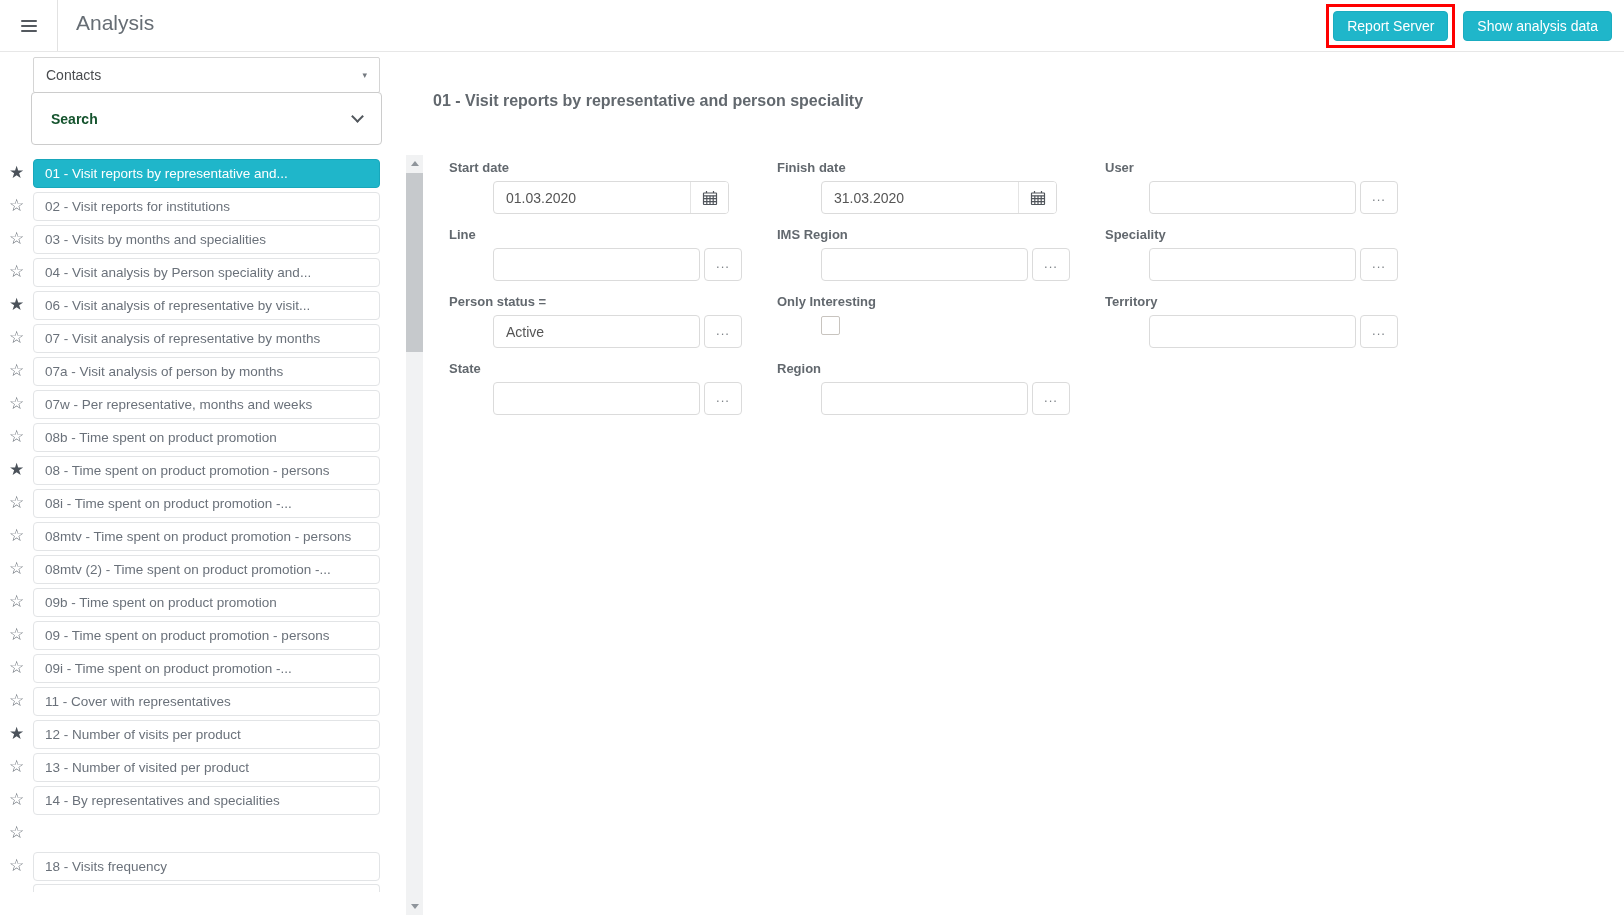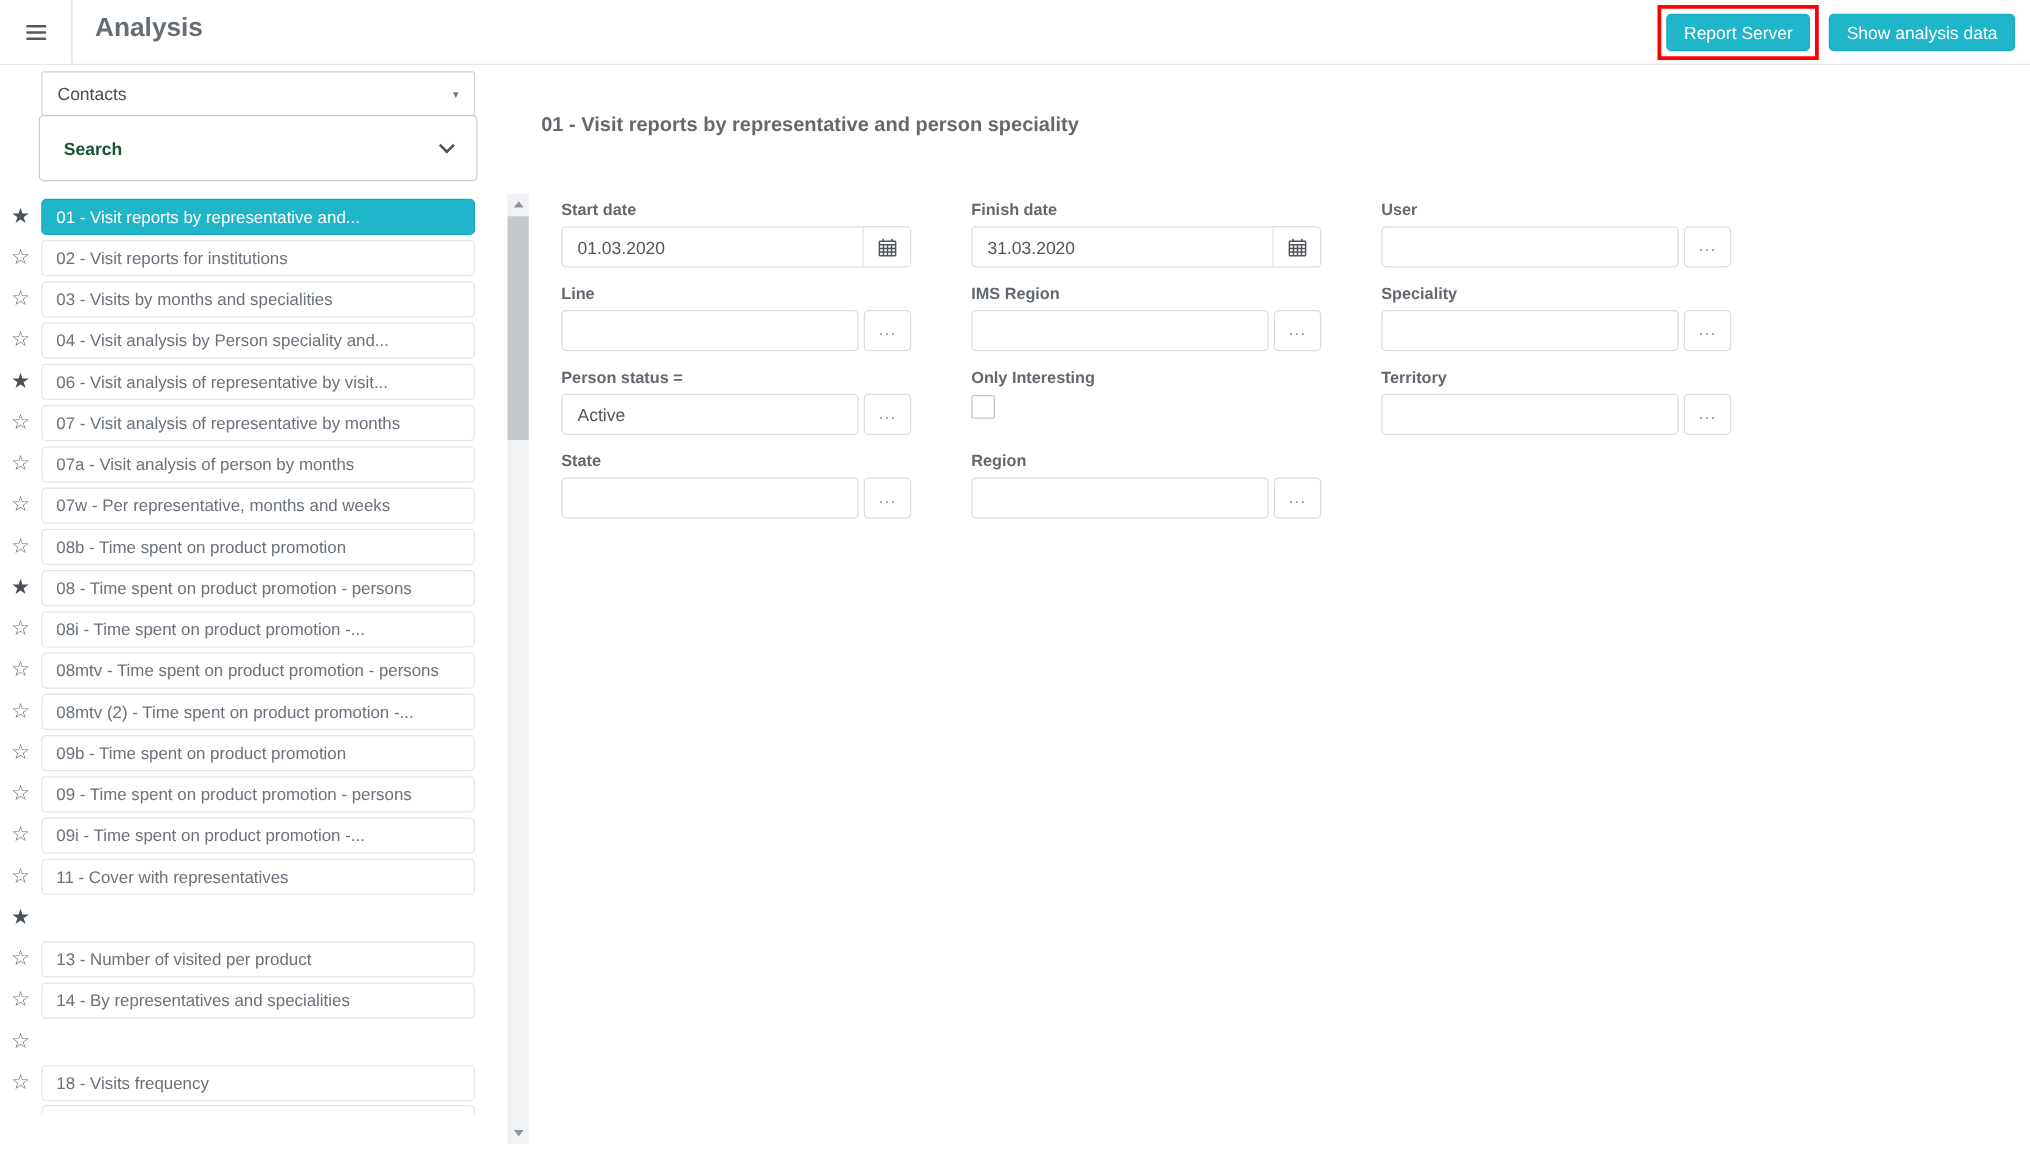--- a/index.html
+++ b/index.html
@@ -8,21 +8,21 @@
          font-family:"Liberation Sans", sans-serif; }
 
   
   .header { position:absolute; top:0; left:0; right:0; height:52px; background:#fff;
             border-bottom:1px solid #e7e7e7; z-index:5; }
   .menu-btn { position:absolute; left:0; top:0; width:58px; height:51px; background:#fff;
               border:none; border-right:1px solid #e2e2e2; cursor:pointer;
               display:flex; align-items:center; justify-content:center; }
   .hamburger { width:16px; }
   .hamburger span { display:block; height:2px; background:#54595f; margin:3px 0; border-radius:1px; }
-  .app-title { position:absolute; left:76px; top:11px; font-size:21px; font-weight:700; color:#666d74;text-align:right; }
+  .app-title { position:absolute; left:76px; top:11px; font-size:21px; font-weight:400; color:#666d74;text-align:right; }
   .header-actions { position:absolute; right:12px; top:0; height:52px; display:flex; align-items:center; gap:8px; }
   .annotation-box { border:3px solid #fe0000; padding:4px; }
   .btn-primary { background:#1fb6ca; border:1px solid #1aacc0; color:#fff; border-radius:4px;
                  height:30px; padding:0 13px; font-size:14px; font-family:inherit; cursor:pointer; }
 
   
   .contacts-select { position:absolute; left:33px; top:57px; width:347px; height:30px;
                      border:1px solid #d5d5d5; border-radius:2px; background:#fff; cursor:pointer;
                      display:flex; align-items:center; padding:17px 12px; font-size:14px; color:#494c4f; }
   .select-arrow { margin-left:auto; color:#747a80; font-size:9px; }
@@ -55,21 +55,21 @@
             border-bottom:5px solid #8f959b; }
   .tri-down { width:0; height:0; border-left:4px solid transparent; border-right:4px solid transparent;
               border-top:5px solid #8f959b; }
   .scroll-thumb { position:absolute; left:0; top:18px; width:17px; height:179px; background:#c6c9cc; cursor:pointer; }
 
   
   .main-heading { position:absolute; left:433px; top:92px; font-size:16px; font-weight:bold; color:#62686e; }
   .filter-form { position:absolute; left:449px; top:160px; display:grid;
                  grid-template-columns:repeat(3,280px); column-gap:48px; row-gap:13px; }
   .flabel { font-size:13px; font-weight:bold; color:#62686e; margin-bottom:6px; height:15px; }
-  .control-row { display:flex; height:33px; }
+  .control-row { display:flex; height:33px;margin-left:44px; }
 
   .date-group { display:flex; width:280px; height:33px; border:1px solid #dbdbdb; border-radius:4px;
                 overflow:hidden; background:#fff; }
   .date-input { border:none; outline:none; flex:1; min-width:0; padding:0 12px; font-size:14px;
                 color:#555; font-family:inherit; background:transparent; }
   .cal-btn { width:38px; border:none; border-left:1px solid #e4e4e4; background:#fff; cursor:pointer;
              display:flex; align-items:center; justify-content:center; }
 
   .lookup-group { display:flex; width:280px; height:33px; gap:4px; }
   .lookup-input { flex:1; min-width:0; border:1px solid #dbdbdb; border-radius:4px; outline:none;
@@ -177,20 +177,21 @@
       <div class="list-row">
         <span class="star">☆</span>
         <div class="item-box">09i - Time spent on product promotion -...</div>
       </div>
       <div class="list-row">
         <span class="star">☆</span>
         <div class="item-box">11 - Cover with representatives</div>
       </div>
       <div class="list-row">
         <span class="star filled">★</span>
+        <div class="item-box">12 - Number of visits per product</div>
       </div>
       <div class="list-row">
         <span class="star">☆</span>
         <div class="item-box">13 - Number of visited per product</div>
       </div>
       <div class="list-row">
         <span class="star">☆</span>
         <div class="item-box">14 - By representatives and specialities</div>
       </div>
       <div class="list-row">

